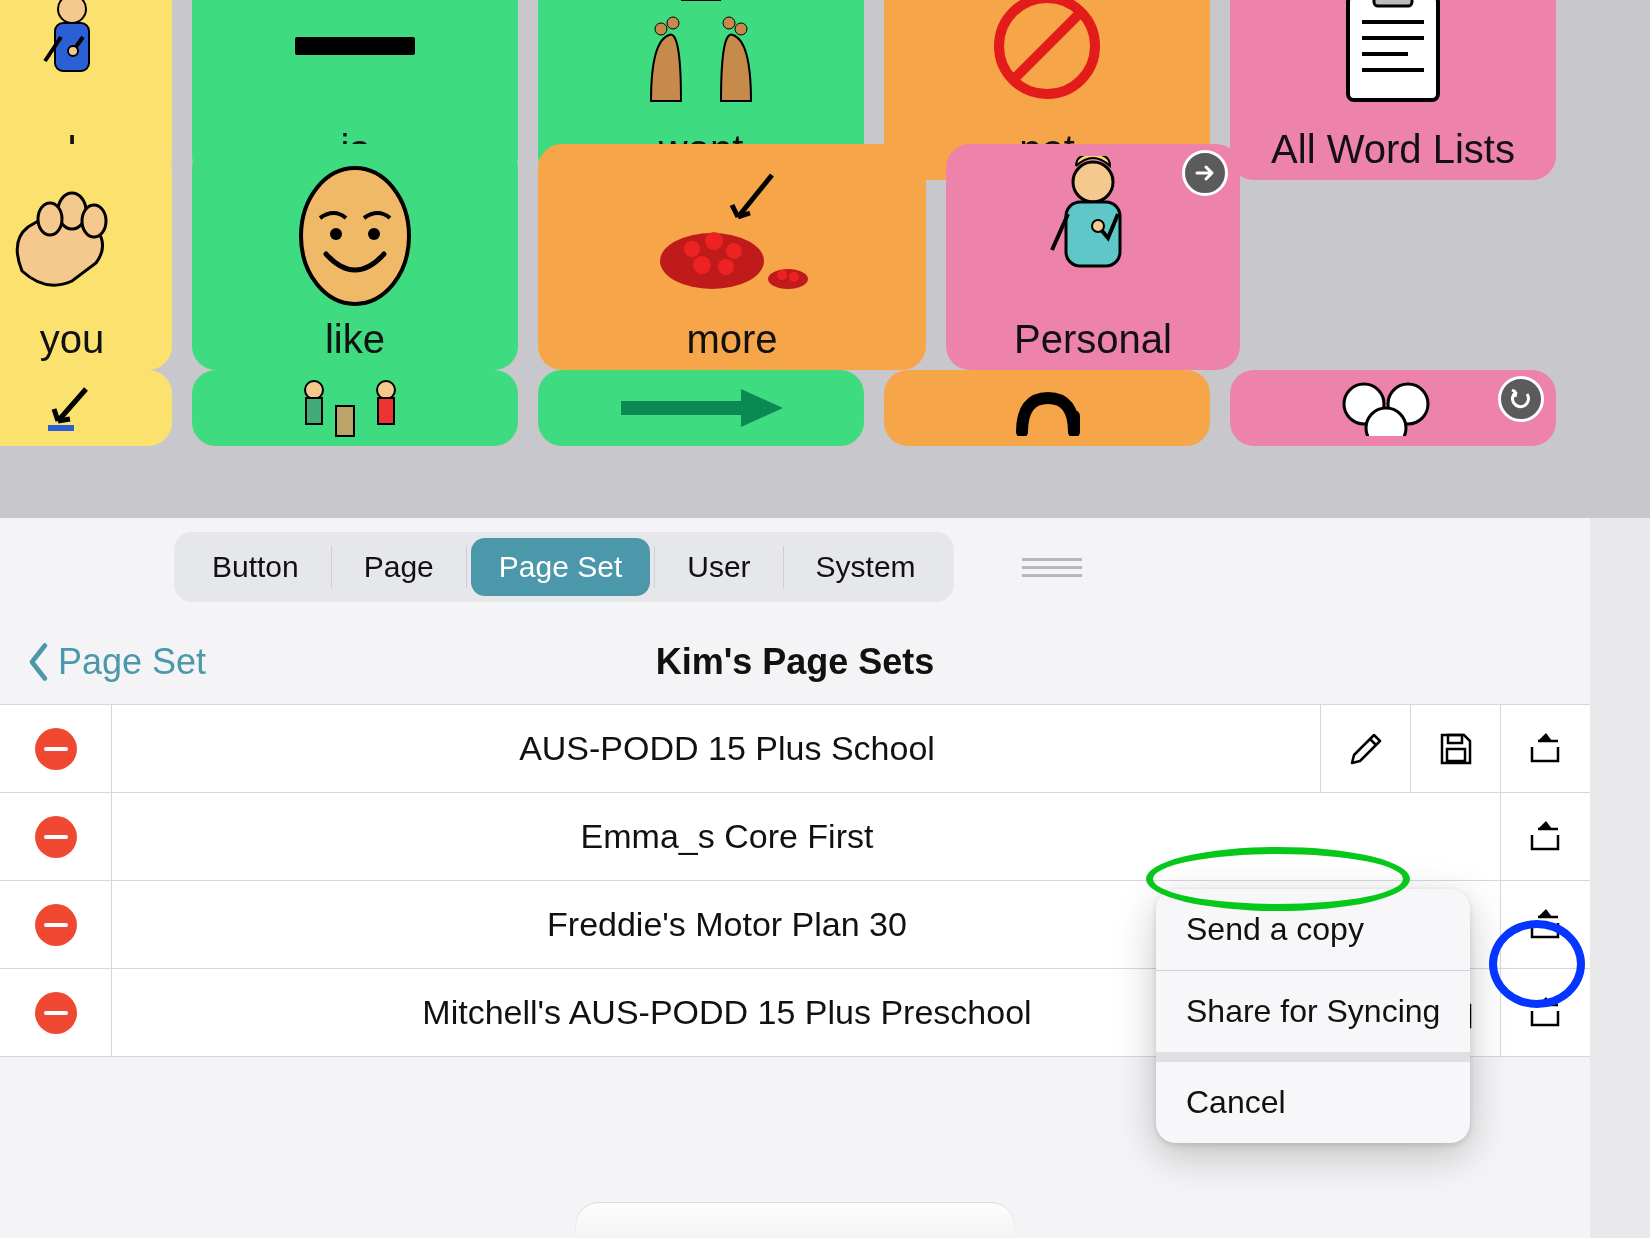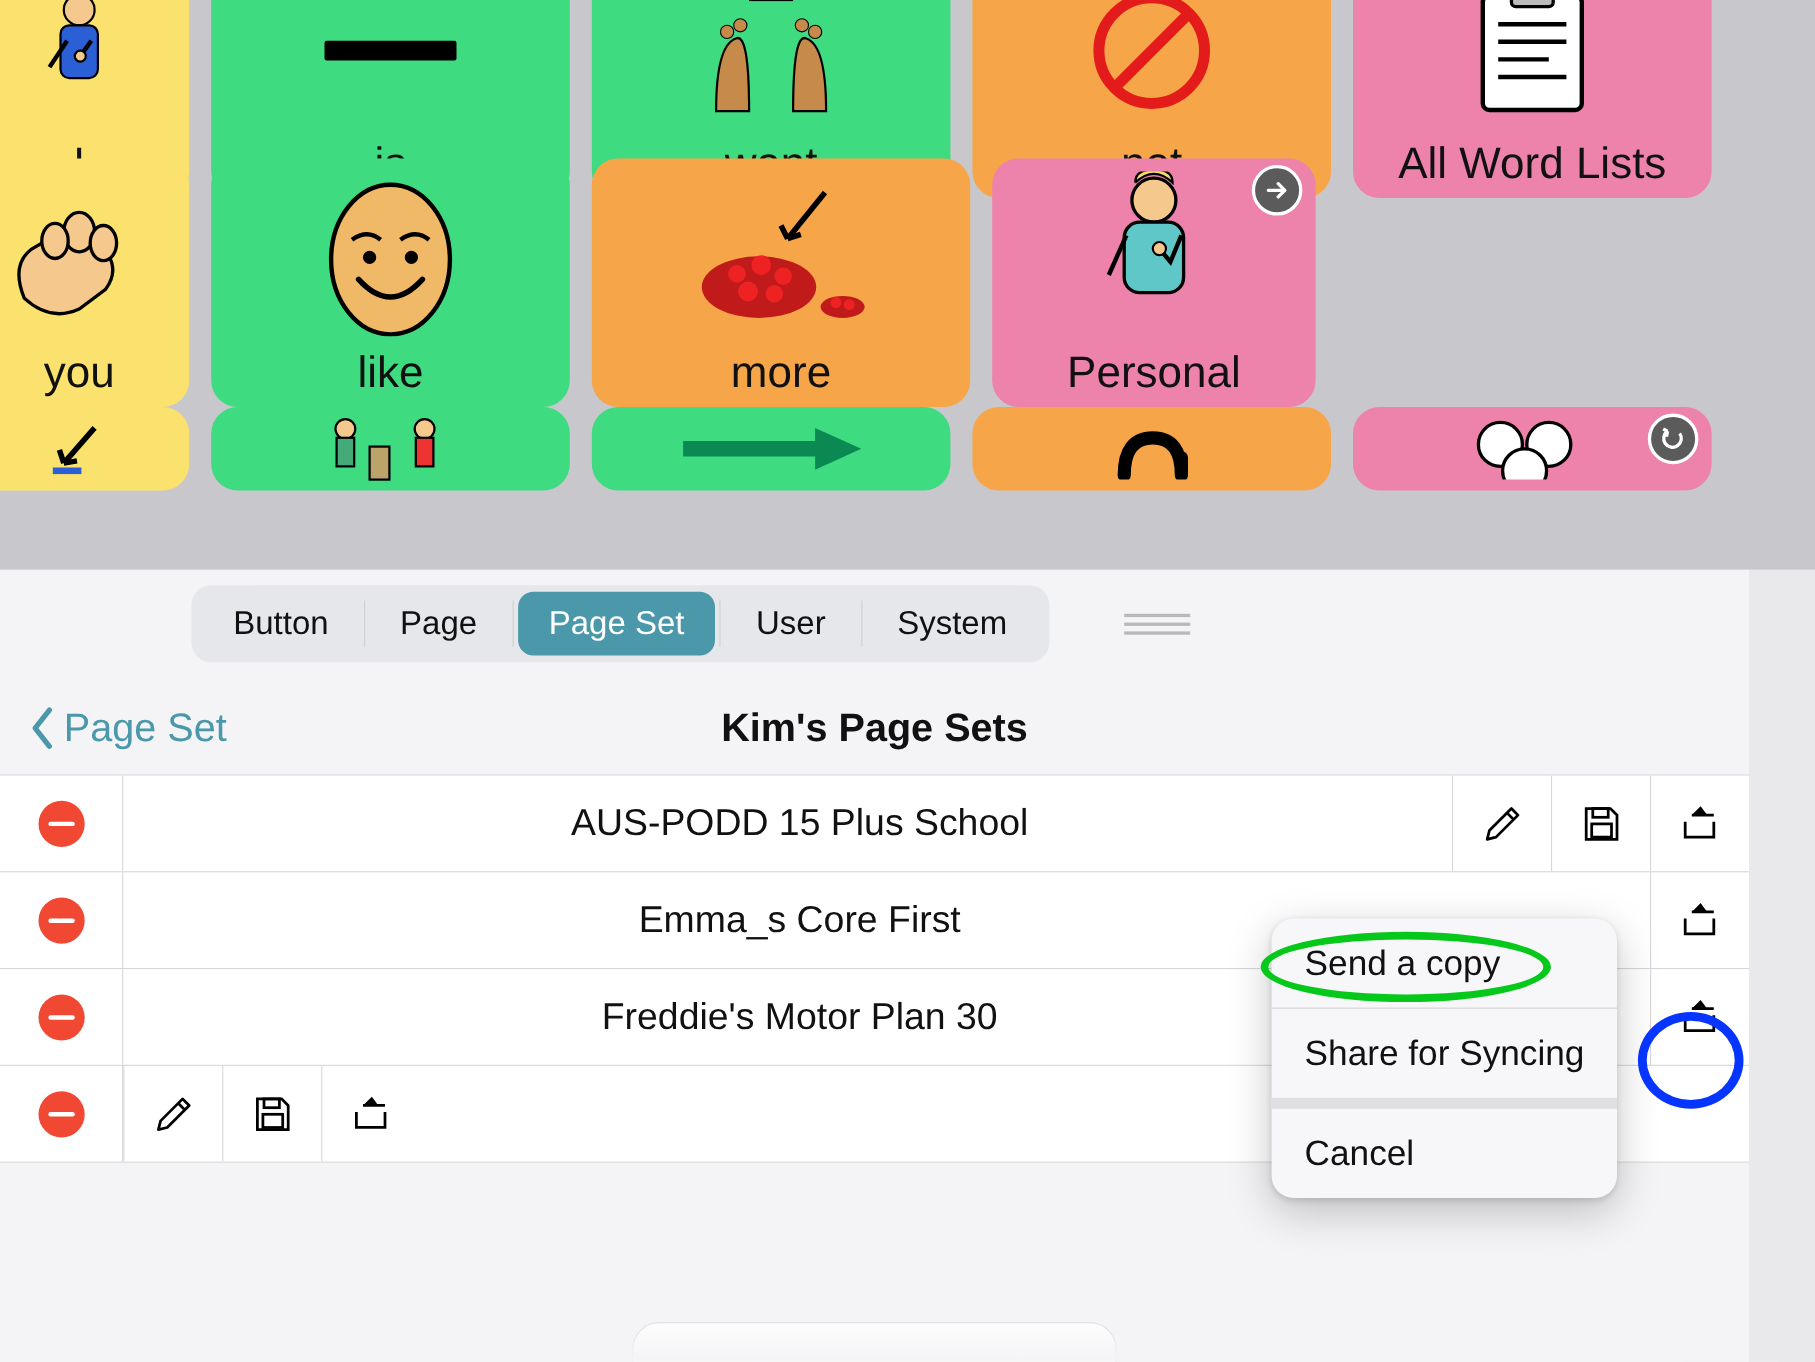--- a/index.html
+++ b/index.html
@@ -153,21 +153,21 @@
               <ellipse cx="65" cy="80" rx="54" ry="68" fill="#f0b968" stroke="#000" stroke-width="4"></ellipse>
               <circle cx="46" cy="78" r="6" fill="#000"></circle>
               <circle cx="84" cy="78" r="6" fill="#000"></circle>
               <path d="M36 98 Q65 130 94 98" stroke="#000" stroke-width="5" fill="none" stroke-linecap="round"></path>
               <path d="M30 62 Q44 52 56 62" stroke="#000" stroke-width="4" fill="none"></path>
               <path d="M74 62 Q88 52 100 62" stroke="#000" stroke-width="4" fill="none"></path>
             </svg>
         </div>
         <div class="label">like</div>
       </div>
-      <div class="cell orange" style="width:344px;height:226px;">
+      <div class="cell orange" style="width:388px;height:226px;">
         <div class="icon-area">
           <svg width="180" height="140" viewBox="0 0 180 140">
               <path d="M130 14 L96 56" stroke="#000" stroke-width="5"></path>
               <path d="M96 56 L90 44 M96 56 L108 52" stroke="#000" stroke-width="5"></path>
               <ellipse cx="70" cy="100" rx="52" ry="28" fill="#c01a1a"></ellipse>
               <circle cx="50" cy="88" r="8" fill="#e22"></circle>
               <circle cx="72" cy="80" r="9" fill="#e22"></circle>
               <circle cx="92" cy="90" r="8" fill="#e22"></circle>
               <circle cx="60" cy="104" r="9" fill="#e22"></circle>
               <circle cx="84" cy="106" r="8" fill="#e22"></circle>
@@ -348,20 +348,21 @@
                 <path d="M14 14 H34" stroke="#000" stroke-width="2.5"></path>
               </svg>
             </div>
         </div>
       </div>
 
       <div class="row">
         <div class="del-col">
             <div class="del-btn"></div>
           </div>
+        <div class="name">Mitchell's AUS-PODD 15 Plus Preschool</div>
         <div class="actions">
           <div class="action">
               <svg viewBox="0 0 44 44">
                 <path d="M8 36 L10 28 L30 8 L36 14 L16 34 Z" fill="none" stroke="#000" stroke-width="2.5" stroke-linejoin="round"></path>
                 <path d="M26 12 L32 18" stroke="#000" stroke-width="2.5"></path>
               </svg>
             </div>
           <div class="action">
               <svg viewBox="0 0 44 44">
                 <path d="M8 8 H30 L36 14 V36 H8 Z" fill="none" stroke="#000" stroke-width="2.5"></path>
@@ -378,21 +379,21 @@
             </div>
         </div>
       </div>
     </div>
 
     <div class="bottom-pill"></div>
     <div class="bottom-fade"></div>
   </div>
 </div>
 
-<div class="popover" style="left:1156px; top:835px;">
+<div class="popover" style="left:1156px; top:889px;">
   <div class="item">Send a copy</div>
   <div class="sep"></div>
   <div class="item">Share for Syncing</div>
   <div class="gap"></div>
   <div class="item">Cancel</div>
 </div>
 
 <div class="ann-green" style="left:1146px; top:847px; width:264px; height:64px;"></div>
 <div class="ann-blue" style="left:1489px; top:920px; width:96px; height:88px;"></div>
 

